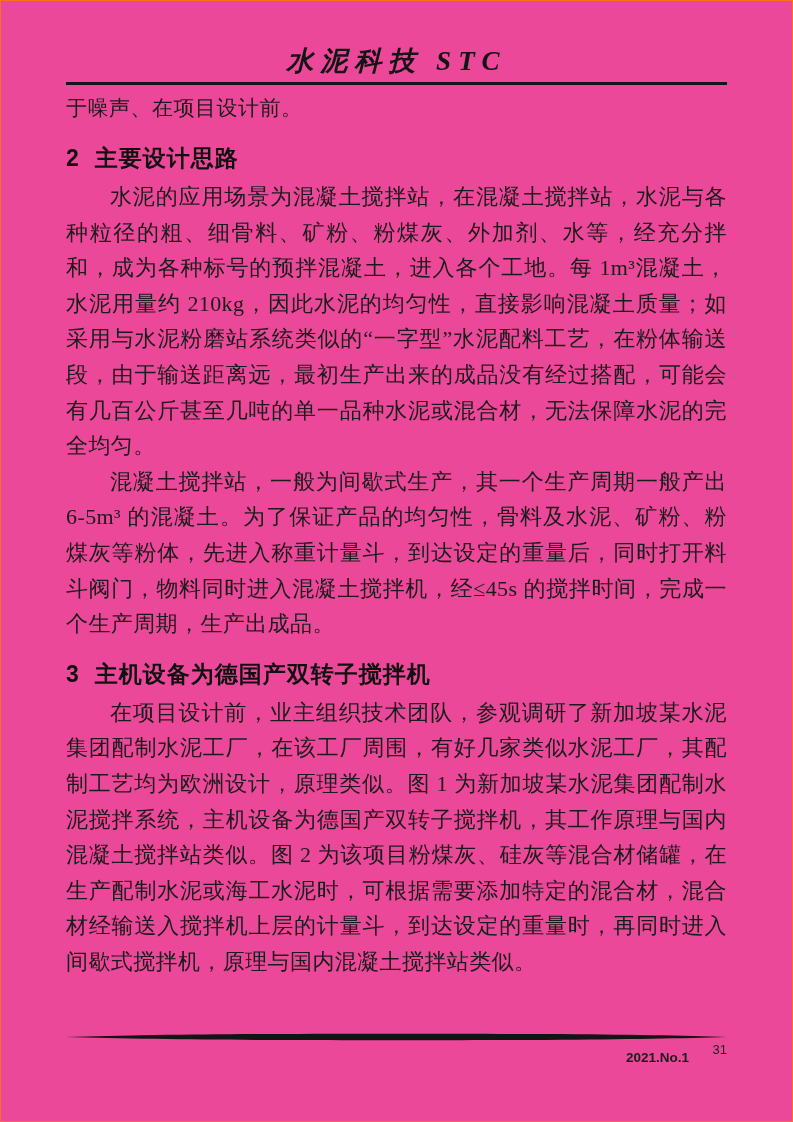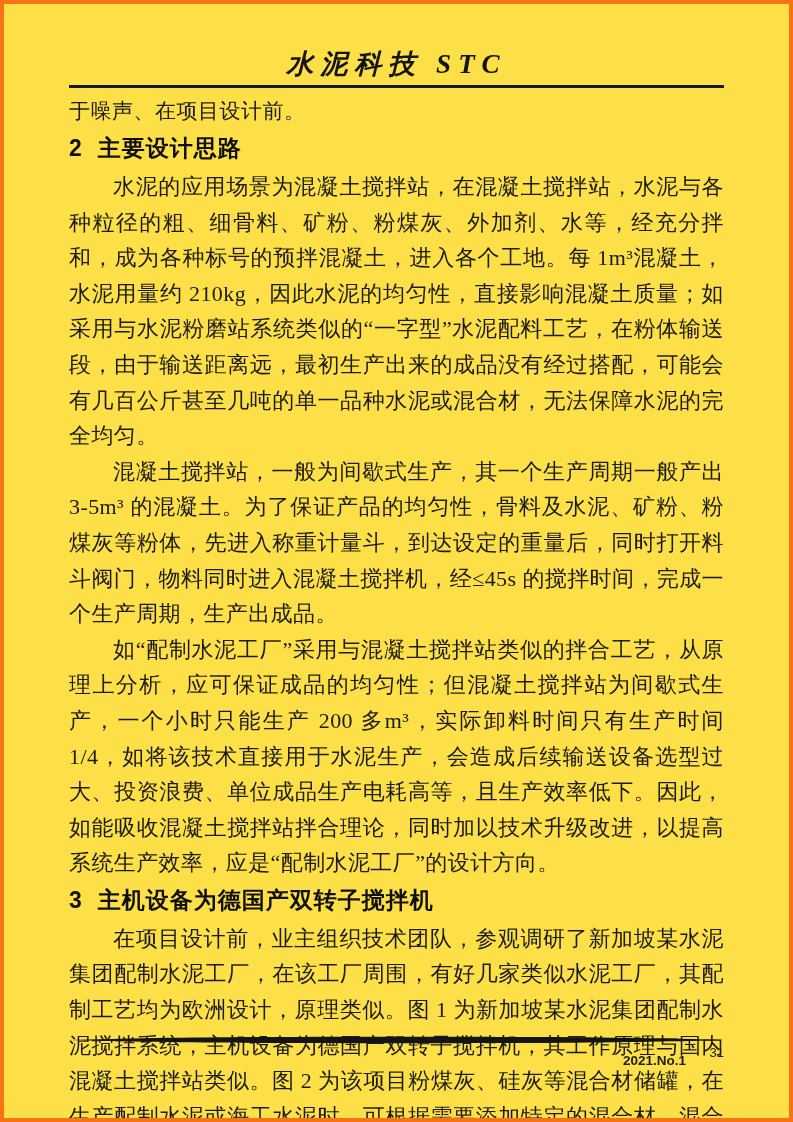--- a/index.html
+++ b/index.html
@@ -6,22 +6,22 @@
     margin: 0;
     padding: 0;
     background: #ffffff;
   }
   .page {
     position: relative;
     width: 793px;
     height: 1122px;
     box-sizing: border-box;
     margin: 0 auto;
-    background: #fde047;
-    border: 4px solid #f97316;
+    background: #ec4899;
+    border: 1px solid #f97316;
     overflow: hidden;
     font-family: "Liberation Serif", serif;
     color: #1b1b1b;
   }
   .inner {
     padding: 0 65px;
   }
   .journal-title {
     margin-top: 42px;
     text-align: center;
@@ -37,21 +37,21 @@
     border-bottom: 3px solid #161616;
     margin-top: 3px;
   }
   .cont-line {
     margin: 5px 0 0 0;
     font-size: 21px;
     line-height: 36px;
     letter-spacing: 0.5px;
   }
   h2.section-heading {
-    margin: 3px 0 5px 0;
+    margin: 16px 0 5px 0;
     font-size: 23px;
     line-height: 32px;
     font-weight: bold;
     font-family: "Liberation Sans", sans-serif;
     color: #101010;
     letter-spacing: 1px;
   }
   .sec-num {
     display: inline-block;
     margin-right: 15px;
@@ -101,22 +101,21 @@
     <div class="journal-title">水泥科技 STC</div>
     <div class="header-rule"></div>
 
     <p class="cont-line">于噪声、在项目设计前。</p>
 
     <h2 class="section-heading">
       <span class="sec-num">2</span><span class="sec-title">主要设计思路</span>
     </h2>
 
     <p class="body-para">水泥的应用场景为混凝土搅拌站，在混凝土搅拌站，水泥与各种粒径的粗、细骨料、矿粉、粉煤灰、外加剂、水等，经充分拌和，成为各种标号的预拌混凝土，进入各个工地。每 1m³混凝土，水泥用量约 210kg，因此水泥的均匀性，直接影响混凝土质量；如采用与水泥粉磨站系统类似的“一字型”水泥配料工艺，在粉体输送段，由于输送距离远，最初生产出来的成品没有经过搭配，可能会有几百公斤甚至几吨的单一品种水泥或混合材，无法保障水泥的完全均匀。</p>
-    <p class="body-para">混凝土搅拌站，一般为间歇式生产，其一个生产周期一般产出 3-5m³ 的混凝土。为了保证产品的均匀性，骨料及水泥、矿粉、粉煤灰等粉体，先进入称重计量斗，到达设定的重量后，同时打开料斗阀门，物料同时进入混凝土搅拌机，经≤45s 的搅拌时间，完成一个生产周期，生产出成品。</p>
-    <p class="body-para">如“配制水泥工厂”采用与混凝土搅拌站类似的拌合工艺，从原理上分析，应可保证成品的均匀性；但混凝土搅拌站为间歇式生产，一个小时只能生产 200 多m³，实际卸料时间只有生产时间 1/4，如将该技术直接用于水泥生产，会造成后续输送设备选型过大、投资浪费、单位成品生产电耗高等，且生产效率低下。因此，如能吸收混凝土搅拌站拌合理论，同时加以技术升级改进，以提高系统生产效率，应是“配制水泥工厂”的设计方向。</p>
+    <p class="body-para">混凝土搅拌站，一般为间歇式生产，其一个生产周期一般产出 6-5m³ 的混凝土。为了保证产品的均匀性，骨料及水泥、矿粉、粉煤灰等粉体，先进入称重计量斗，到达设定的重量后，同时打开料斗阀门，物料同时进入混凝土搅拌机，经≤45s 的搅拌时间，完成一个生产周期，生产出成品。</p>
 
     <h2 class="section-heading">
       <span class="sec-num">3</span><span class="sec-title">主机设备为德国产双转子搅拌机</span>
     </h2>
 
     <p class="body-para">在项目设计前，业主组织技术团队，参观调研了新加坡某水泥集团配制水泥工厂，在该工厂周围，有好几家类似水泥工厂，其配制工艺均为欧洲设计，原理类似。图 1 为新加坡某水泥集团配制水泥搅拌系统，主机设备为德国产双转子搅拌机，其工作原理与国内混凝土搅拌站类似。图 2 为该项目粉煤灰、硅灰等混合材储罐，在生产配制水泥或海工水泥时，可根据需要添加特定的混合材，混合材经输送入搅拌机上层的计量斗，到达设定的重量时，再同时进入间歇式搅拌机，原理与国内混凝土搅拌站类似。</p>
 
   </div>
 
   <div class="footer">

